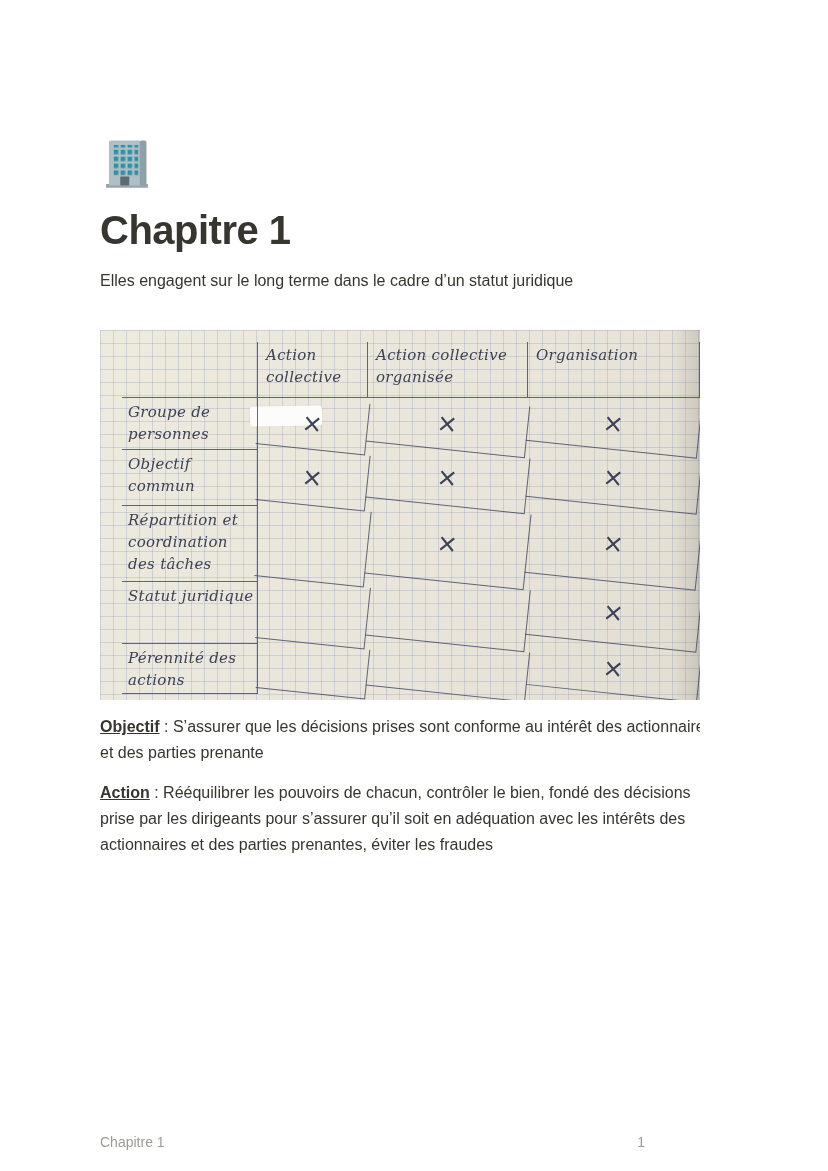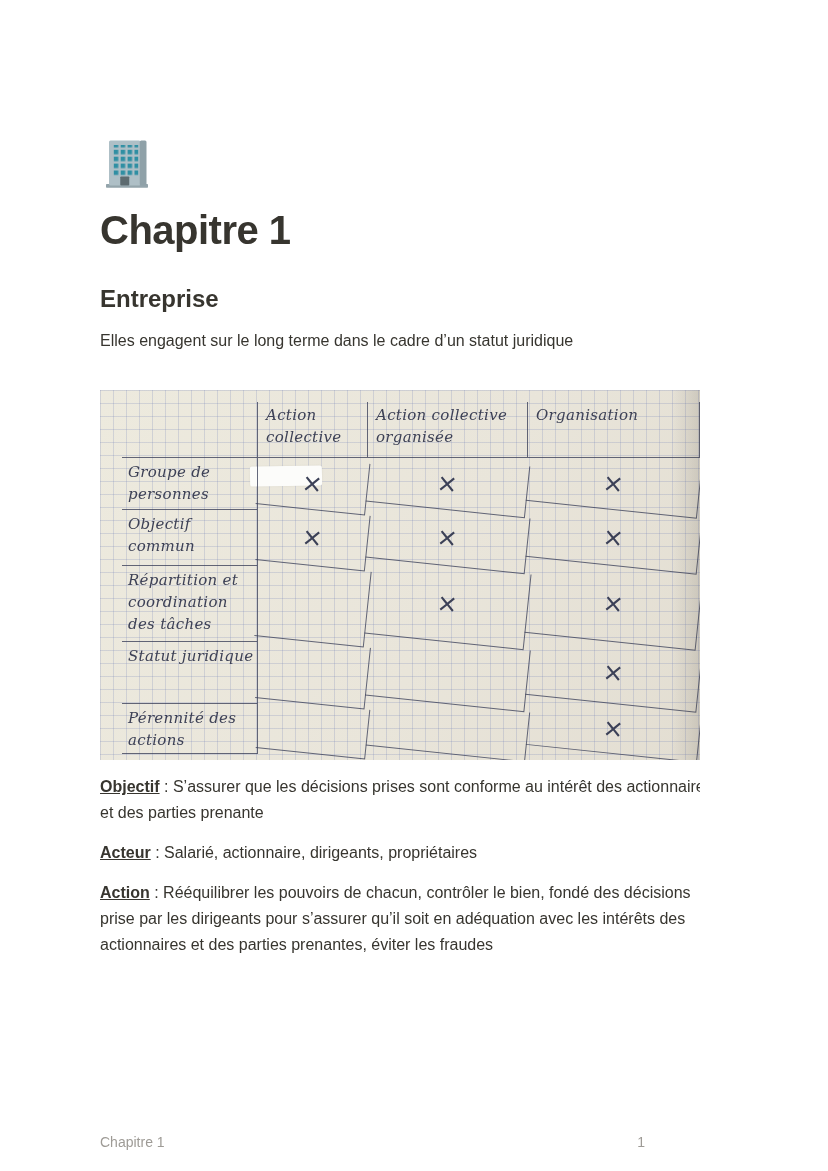--- a/index.html
+++ b/index.html
@@ -160,21 +160,20 @@
           <rect x="6" y="3" width="21" height="30" rx="1" fill="#aebfc6"></rect>
           <rect x="26.5" y="3" width="4.5" height="30" rx="1" fill="#8fa1a8"></rect>
           <rect x="8" y="6" width="17.5" height="20.5" fill="url(#win)"></rect>
           <rect x="13.5" y="27" width="6" height="6" rx="0.5" fill="#5d6b70"></rect>
         </svg>
       </span>
     </div>
 
     <h1 class="page-title">Chapitre 1</h1>
 
-    <h2 class="section-heading">Entreprise</h2>
 
 
 
     <p class="body">Elles engagent sur le long terme dans le cadre d’un statut juridique</p>
 
     <div class="photo">
       <div class="paper"></div>
       <div class="whiteout"></div>
       <div class="htable">
 
@@ -207,21 +206,20 @@
         <div class="cell mark"></div>
         <div class="cell mark"></div>
         <div class="cell mark">×</div>
       </div>
       <div class="edge-shadow"></div>
     </div>
 
 
     <p class="body"><span class="term">Objectif</span><span> : S’assurer que les décisions prises sont conforme au intérêt des actionnaires et des parties prenante</span></p>
 
-    <p class="body"><span class="term">Acteur</span><span> : Salarié, actionnaire, dirigeants, propriétaires</span></p>
 
     <p class="body"><span class="term">Action</span><span> : Rééquilibrer les pouvoirs de chacun, contrôler le bien, fondé des décisions prise par les dirigeants pour s’assurer qu’il soit en adéquation avec les intérêts des actionnaires et des parties prenantes, éviter les fraudes</span></p>
 
   </div>
 
   <div class="footer">
     <span>Chapitre 1</span>
     <span>1</span>
   </div>
 </div>

